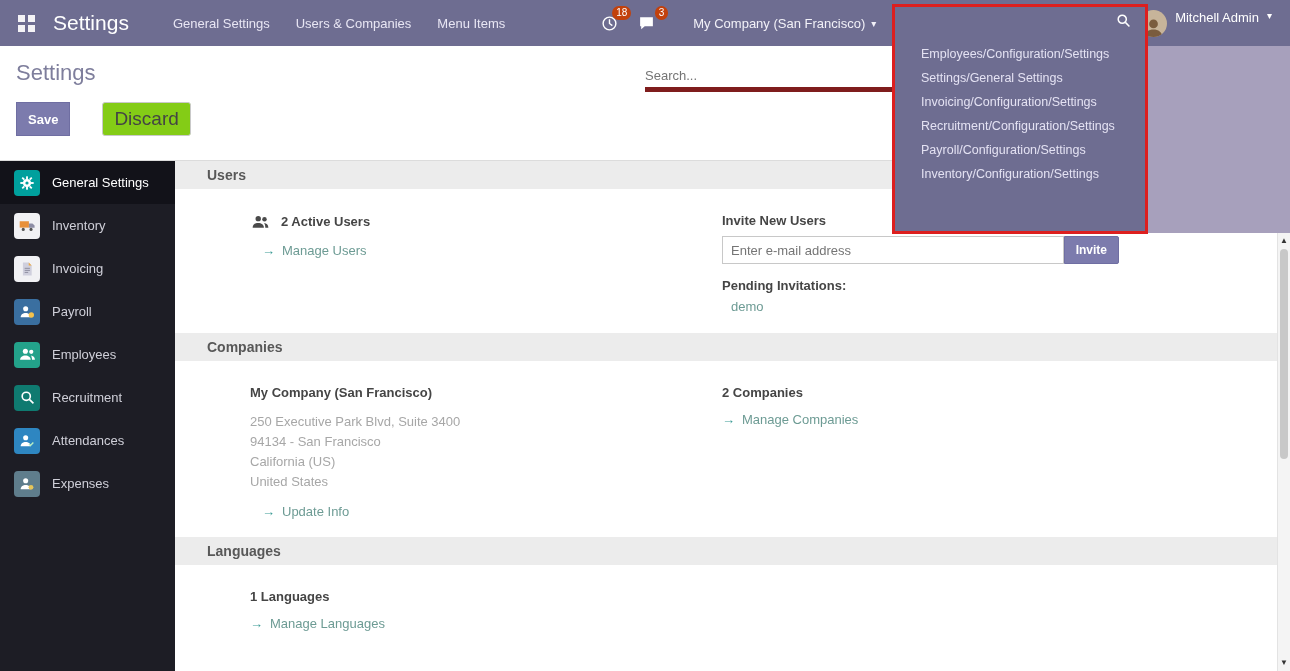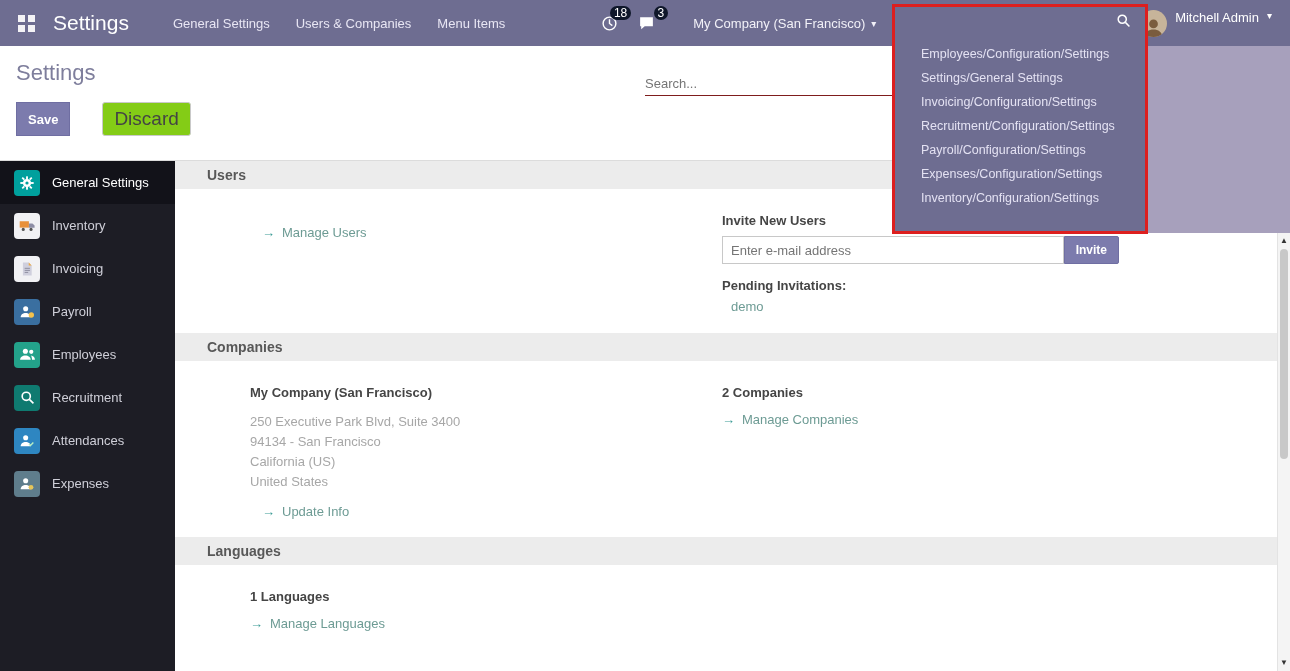--- a/index.html
+++ b/index.html
@@ -9,30 +9,30 @@
 
   
   .navbar { height:46px; background:#6e6d91; display:flex; align-items:center; padding:0 12px; color:#fff; position:relative; z-index:10; }
   .apps-menu { display:grid; grid-template-columns:7px 7px; grid-gap:3px; margin:0 18px 0 6px; cursor:pointer; }
   .apps-menu i { width:7px; height:7px; background:rgba(255,255,255,.92); display:block; }
   .nav-title { font-size:21px; margin-right:44px; }
   .nav-menus { display:flex; gap:26px; font-size:13px; }
   .nav-link { color:#e8e6f4; cursor:pointer; text-decoration:none; }
   .systray { display:flex; align-items:center; margin-left:86px; }
   .tray-icon { position:relative; padding:5px 10px; cursor:pointer; line-height:0; }
-  .badge { position:absolute; top:-4px; right:-3px; background:#0f172a; color:#fff; font-size:12px; line-height:12px; border-radius:8px; padding:1px 4px; min-width:10px; text-align:center; }
+  .badge { position:absolute; top:-4px; right:-3px; background:#c2410c; color:#fff; font-size:10px; line-height:12px; border-radius:8px; padding:1px 4px; min-width:10px; text-align:center; }
   .company-switcher { margin-left:28px; font-size:13px; display:flex; align-items:center; gap:6px; cursor:pointer; color:#f2f1f8; }
   .caret { font-size:10px; }
   .user-menu { margin-left:auto; display:flex; align-items:flex-start; gap:8px; font-size:13px; padding-right:6px; cursor:pointer; }
   .avatar { width:27px; height:27px; border-radius:50%; background:linear-gradient(#dcd0bc,#b2placeholder) , #c7b49a; background:#c7b49a; overflow:hidden; display:flex; align-items:flex-end; justify-content:center; }
 
   
   .control-panel { position:relative; height:114px; padding:14px 16px 0; background:#fff; }
   .breadcrumb { font-size:22px; font-weight:normal; color:#7e7e9c; margin-bottom:16px; }
-  .view-search { position:absolute; left:645px; top:18px; width:250px; border:none; border-bottom:1px solid #7f1d1d; font-size:13px; color:#555; outline:none; padding:4px 0; background:transparent;margin-top:8px; }
+  .view-search { position:absolute; left:645px; top:18px; width:250px; border:none; border-bottom:5px solid #7f1d1d; font-size:13px; color:#555; outline:none; padding:4px 0; background:transparent; }
   .btn-row { display:flex; gap:8px; }
   .btn-primary { background:#7c7bad; color:#fff; border:1px solid #6f6ea2; border-radius:0; padding:4px 11px; font-size:13px; cursor:pointer;font-weight:bold; }
   .btn-secondary { background:#84cc16; color:#444; border:1px solid #c9c9c9; border-radius:3px; padding:5px 11px; font-size:19px; cursor:pointer;margin-left:24px; }
 
   
   .main { position:absolute; top:160px; left:0; right:0; bottom:0; display:flex; border-top:1px solid #dcdcdc; }
   .sidebar { width:175px; background:#1d1d25; flex-shrink:0; }
   .side-item { height:43px; display:flex; align-items:center; gap:12px; padding:0 14px; font-size:13px; color:#cfcfd8; cursor:pointer; }
   .side-item.active { background:#121219; color:#fff; }
   .app-ic { width:26px; height:26px; border-radius:4px; display:flex; align-items:center; justify-content:center; flex-shrink:0; line-height:0; }
@@ -226,20 +226,31 @@
       </span>
       <span class="side-label">Expenses</span>
     </div>
   </aside>
 
   <section class="content">
 
     <div class="band">Users</div>
     <div class="sec-row">
       <div class="col-left">
+        <div class="icon-line">
+          <span>
+            <svg width="21" height="18" viewBox="0 0 24 24" fill="#4a4a4a">
+                <circle cx="9" cy="7.5" r="3.6"></circle>
+                <path d="M1.5 19.5c0-4 3.4-6.2 7.5-6.2s7.5 2.2 7.5 6.2z"></path>
+                <circle cx="17.3" cy="8.2" r="3"></circle>
+                <path d="M16.8 13.4c3.2.4 5.7 2.4 5.7 6.1h-4.1c0-2.5-.6-4.6-1.6-6.1z"></path>
+              </svg>
+          </span>
+          <span class="bold">2 Active Users</span>
+        </div>
         <div class="link-line">
           <span class="arrow">→</span>
           <a class="tlink">Manage Users</a>
         </div>
       </div>
       <div class="col-right">
         <div class="bold">Invite New Users</div>
         <div class="invite-row">
           <input placeholder="Enter e-mail address" style="">
           <button>Invite</button>
@@ -296,21 +307,20 @@
           <path d="M15 15l6.5 6.5"></path>
         </svg>
     </span>
   </div>
   <div class="sd-list">
     <a>Employees/Configuration/Settings</a>
     <a>Settings/General Settings</a>
     <a>Invoicing/Configuration/Settings</a>
     <a>Recruitment/Configuration/Settings</a>
     <a>Payroll/Configuration/Settings</a>
-    <a>Expenses/Configuration/Settings</a>
     <a>Inventory/Configuration/Settings</a>
   </div>
 </div>
 <div class="highlight-box"></div>
 
 <div class="scrollbar">
   <span class="sb-arrow sb-up">▲</span>
   <span class="sb-thumb"></span>
   <span class="sb-arrow sb-down">▼</span>
 </div>

